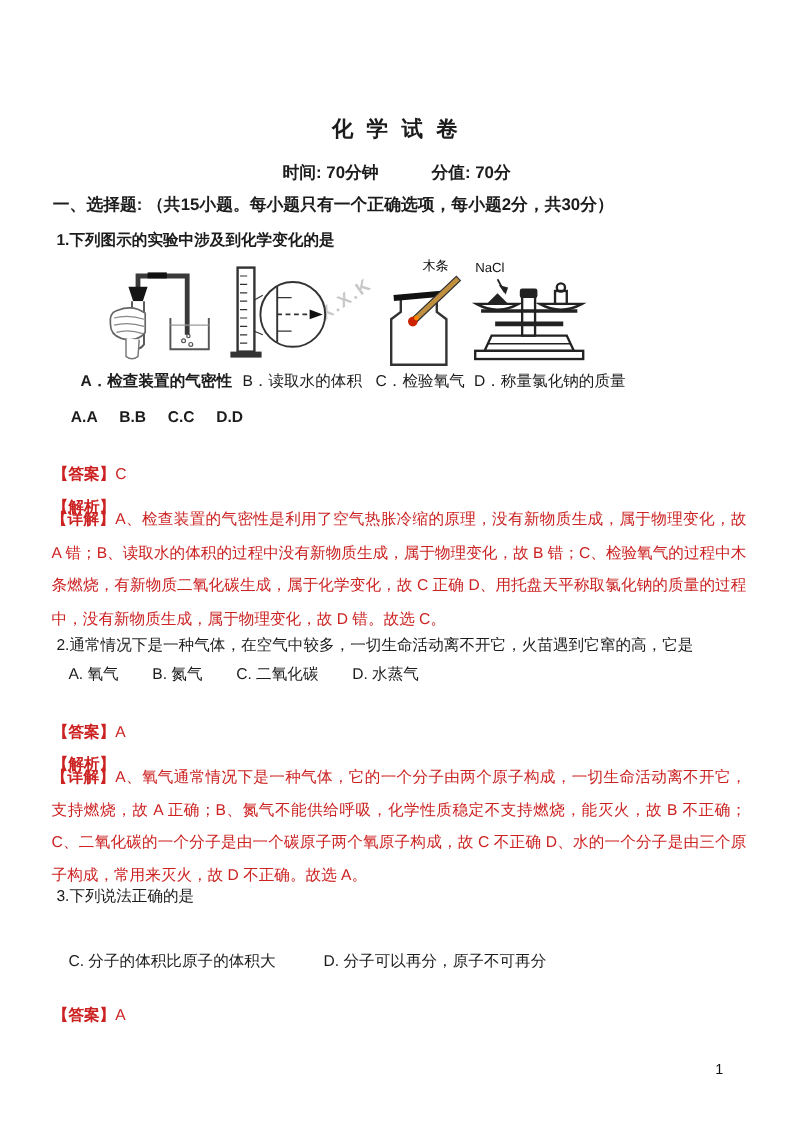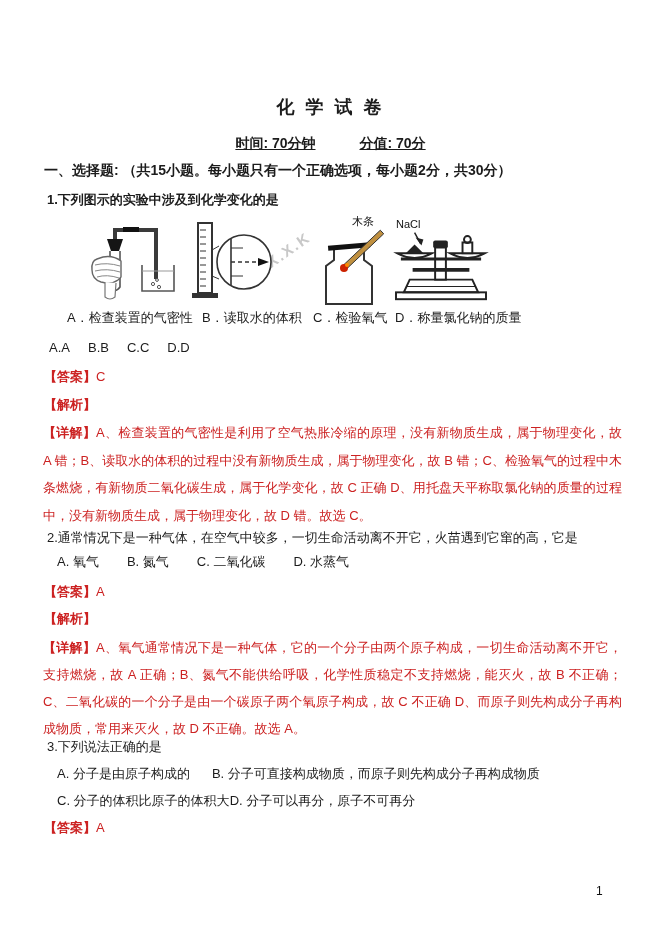--- a/index.html
+++ b/index.html
@@ -1,36 +1,36 @@
 <!DOCTYPE html>
 <html><head>
 <meta charset="utf-8">
 <style>
   * { margin:0; padding:0; box-sizing:border-box; }
   html,body { width:661px; height:935px; background:#ffffff; }
   body { font-family:"Liberation Sans","DejaVu Sans",sans-serif; color:#1c1c1c; position:relative; }
   .page { position:absolute; left:0; top:0; width:661px; height:935px; background:#fff; overflow:hidden; }
   .abs { position:absolute; }
   .title { top:95px; left:0; width:661px; text-align:center; font-size:18px; font-weight:bold; letter-spacing:3px; }
-  .meta { top:135px; left:0; width:661px; text-align:center; font-size:14px; font-weight:bold;text-decoration:underline; }
+  .meta { top:135px; left:0; width:661px; text-align:center; font-size:14px; font-weight:bold; }
   .meta .gap { display:inline-block; width:44px; }
   .section { top:162px; left:44px; font-size:14px; font-weight:bold; white-space:nowrap; }
   .stem { font-size:13px; white-space:nowrap; }
   .red { color:#cc2222; }
   .lbl { font-weight:bold; }
   .figures { top:218px; left:45px; width:585px; height:90px; }
   .fig { position:absolute; }
   .figlabel { position:absolute; font-size:11px; color:#111; white-space:nowrap; }
   .wm { position:absolute; left:203px; top:28px; transform:rotate(-35deg); font-size:15px; font-weight:bold; color:#c8c8c8; letter-spacing:2px; }
   .caps { top:309px; left:45px; width:585px; height:18px; }
   .cap { position:absolute; font-size:13px; white-space:nowrap; }
   .opts { font-size:13px; white-space:nowrap; }
   .opts span { margin-right:18px; }
   .opts.wide span { margin-right:28px;text-align:center; }
-  .ansline { font-size:13px; }
+  .ansline { font-size:13px;margin-top:18px; }
   .detail { font-size:13px; line-height:27.5px; text-align:justify; }
   .optrow { font-size:13px; white-space:nowrap; }
   .pagenum { font-size:12px; color:#111; }
   svg { display:block; }
 </style>
 </head>
 <body>
 
 <div class="page">
 
@@ -114,27 +114,27 @@
         <rect x="73" y="25" width="10" height="11" fill="#ffffff" stroke="#222" stroke-width="2"></rect>
         <circle cx="78" cy="22" r="3.5" fill="none" stroke="#222" stroke-width="2"></circle>
         <line x1="24" y1="15" x2="30" y2="26" stroke="#222" stroke-width="1.5"></line>
         <polygon points="31,28 25,20 33,22" fill="#222"></polygon>
       </svg>
       <span class="figlabel" style="left:6px;top:0;">NaCl</span>
     </div>
   </div>
 
   <div class="abs caps">
-    <span class="cap" style="left:22px;">A．检查装置的气密性</span>
+    <span class="cap" style="left:22px;font-weight:bold;">A．检查装置的气密性</span>
     <span class="cap" style="left:157px;">B．读取水的体积</span>
     <span class="cap" style="left:268px;">C．检验氧气</span>
     <span class="cap" style="left:350px;">D．称量氯化钠的质量</span>
   </div>
 
-  <div class="abs opts" style="top:340px;left:49px;">
+  <div class="abs opts" style="top:340px;left:59px;font-weight:bold;">
     <span>A.A</span><span>B.B</span><span>C.C</span><span>D.D</span>
   </div>
 
   <div class="abs ansline" style="top:368px;left:44px;">
     <span class="red lbl">【答案】</span><span class="red">C</span>
   </div>
 
   <div class="abs ansline" style="top:396px;left:44px;">
     <span class="red lbl">【解析】</span>
   </div>
@@ -151,31 +151,28 @@
 
   <div class="abs ansline" style="top:583px;left:44px;">
     <span class="red lbl">【答案】</span><span class="red">A</span>
   </div>
 
   <div class="abs ansline" style="top:610px;left:44px;">
     <span class="red lbl">【解析】</span>
   </div>
 
   <div class="abs detail red" style="top:634px;left:43px;width:579px;line-height:27px;">
-    <span class="lbl">【详解】</span><span>A、氧气通常情况下是一种气体，它的一个分子由两个原子构成，一切生命活动离不开它，支持燃烧，故 A 正确；B、氮气不能供给呼吸，化学性质稳定不支持燃烧，能灭火，故 B 不正确；C、二氧化碳的一个分子是由一个碳原子两个氧原子构成，故 C 不正确 D、而原子则先构成分子再构成物质，常用来灭火，故 D 不正确。故选 A。</span>
+    <span class="lbl">【详解】</span><span>A、氧气通常情况下是一种气体，它的一个分子由两个原子构成，一切生命活动离不开它，支持燃烧，故 A 正确；B、氮气不能供给呼吸，化学性质稳定不支持燃烧，能灭火，故 B 不正确；C、二氧化碳的一个分子是由一个碳原子两个氧原子构成，故 C 不正确 D、水的一个分子是由三个原子构成，常用来灭火，故 D 不正确。故选 A。</span>
   </div>
 
   <div class="abs stem" style="top:738px;left:47px;">3.下列说法正确的是</div>
 
-  <div class="abs optrow" style="top:765px;left:57px;">
-    <span style="margin-right:22px;">A. 分子是由原子构成的</span><span>B. 分子可直接构成物质，而原子则先构成分子再构成物质</span>
-  </div>
 
   <div class="abs optrow" style="top:792px;left:57px;">
-    <span style="">C. 分子的体积比原子的体积大</span><span>D. 分子可以再分，原子不可再分</span>
+    <span style="margin-right:40px;">C. 分子的体积比原子的体积大</span><span>D. 分子可以再分，原子不可再分</span>
   </div>
 
   <div class="abs ansline" style="top:819px;left:44px;">
     <span class="red lbl">【答案】</span><span class="red">A</span>
   </div>
 
   <div class="abs pagenum" style="top:884px;left:596px;">1</div>
 
 </div>
 

